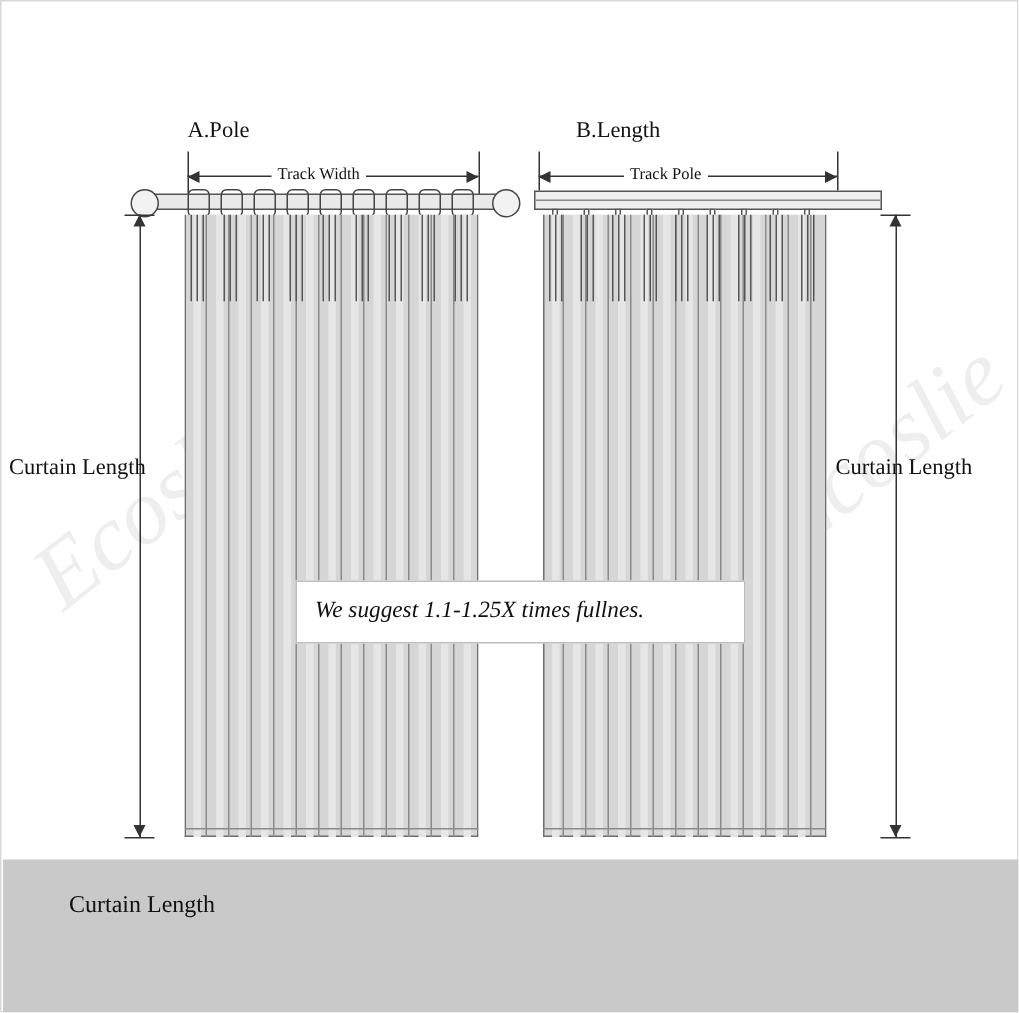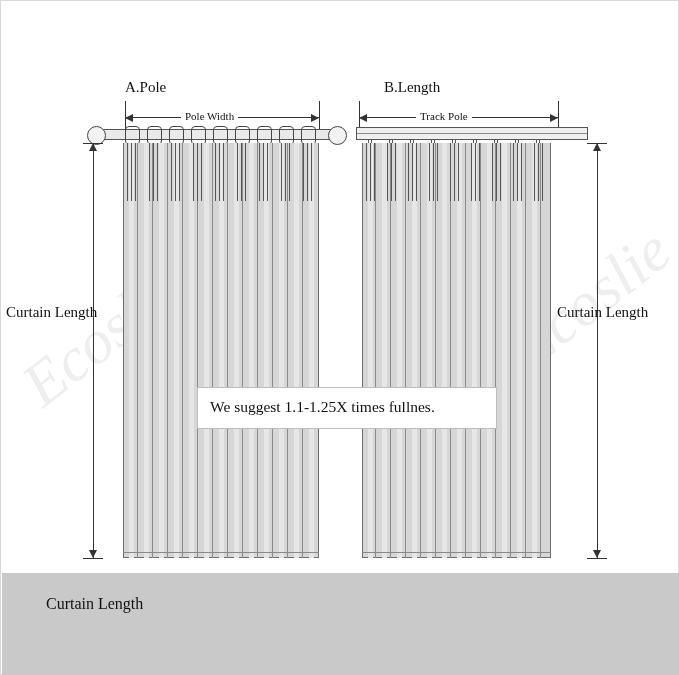--- a/index.html
+++ b/index.html
@@ -248,21 +248,21 @@
     border: 1px solid #bdbdbd;
     padding: 10px 12px 12px 12px;
     box-sizing: border-box;
   }
   #formula-box p {
     margin: 0 0 9px 0;
     font-size: 15.5px;
     line-height: 1.15;
     color: #111;
   }
-  #formula-box p:last-child { margin-bottom: 0; }
+  #formula-box p:last-child { margin-bottom: 0; font-style: italic; }
 
   
   #bottom-note {
     position: absolute;
     left: 1px;
     top: 572px;
     width: 677px;
     height: 102px;
     background: #c9c9c9;
     box-sizing: border-box;
@@ -292,21 +292,21 @@
 
 
   <div class="panel-heading" id="heading-pole">A.Pole</div>
   <div class="panel-heading" id="heading-track">B.Length</div>
 
   <div class="tick-v" style="left:124px; top:100px; height:32px;"></div>
   <div class="tick-v" style="left:318px; top:100px; height:32px;"></div>
   <div class="dim-h" style="left:124px; top:116px; width:194px;"></div>
   <div class="arrow arrow-l" style="left:124px; top:113px;"></div>
   <div class="arrow arrow-r" style="left:310px; top:113px;"></div>
-  <div class="dim-label" style="left:180px; top:109px;">Pole Width</div>
+  <div class="dim-label" style="left:180px; top:109px;">Track Width</div>
 
   <div id="pole-bar"></div>
   <div class="finial" id="finial-left"></div>
   <div class="finial" id="finial-right"></div>
 
   <div class="ring" style="left:124px;"></div>
   <div class="ring" style="left:146px;"></div>
   <div class="ring" style="left:168px;"></div>
   <div class="ring" style="left:190px;"></div>
   <div class="ring" style="left:212px;"></div>

